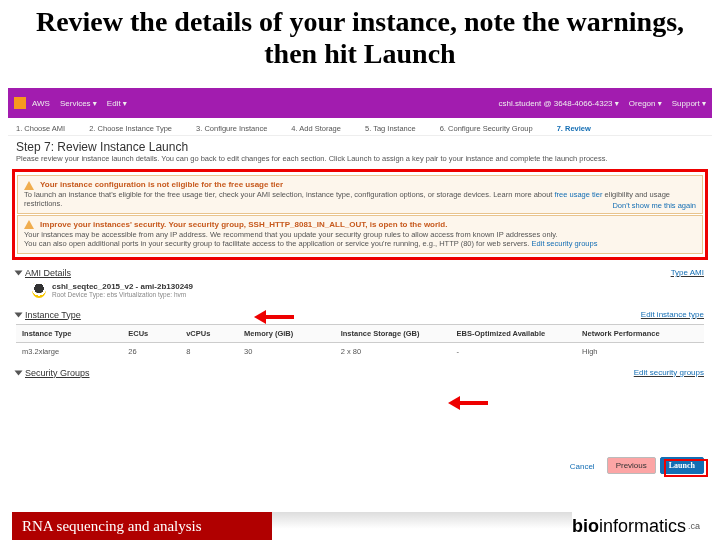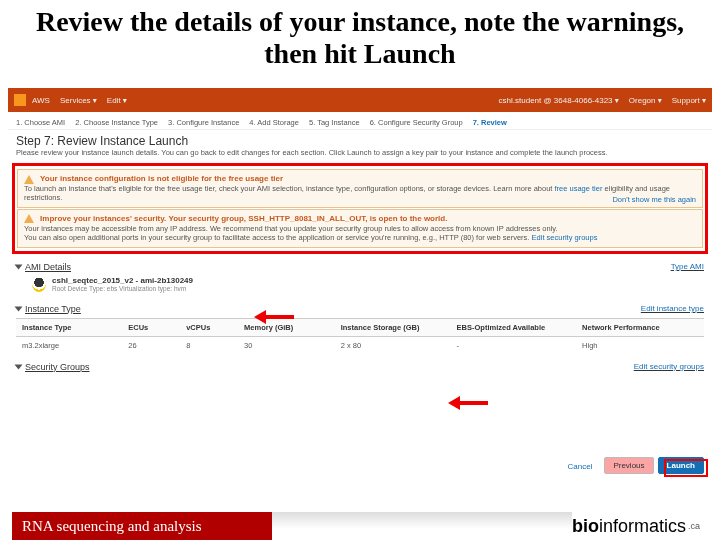--- a/index.html
+++ b/index.html
@@ -1,23 +1,23 @@
 <!DOCTYPE html>
 <html><head>
 <meta charset="utf-8">
 <style>
   * { box-sizing: border-box; margin: 0; padding: 0; }
   body { font-family: Arial, Helvetica, sans-serif; width: 720px; height: 540px; background: #fff; position: relative; overflow: hidden; }
   .slide-title { font-family: "Times New Roman", serif; font-weight: bold; font-size: 28px; text-align: center; padding: 6px 20px 4px 20px; line-height: 1.15; }
   .aws-shot { position: absolute; left: 8px; right: 8px; top: 88px; height: 390px; font-size: 8px; color: #333; }
-  .topbar { background: #c2410c; color: #eee; height: 24px; display: flex; align-items: center; padding: 0 6px; font-size: 8px; }
+  .topbar { background: #a21caf; color: #eee; height: 30px; display: flex; align-items: center; padding: 0 6px; font-size: 8px; }
   .cube { width: 12px; height: 12px; background: #f7981d; margin-right: 6px; }
   .tb-item { margin-right: 10px; }
   .tb-right { margin-left: auto; display: flex; gap: 10px; }
-  .wizard { display: flex; gap: 10px; padding: 6px 8px 2px 8px; font-size: 7.5px; color: #555; border-bottom: 1px solid #eee; }
+  .wizard { display: flex; gap: 24px; padding: 6px 8px 2px 8px; font-size: 7.5px; color: #555; border-bottom: 1px solid #eee; }
   .wizard .step.active { color: #146eb4; font-weight: bold; }
   .step7 { font-size: 12px; font-weight: normal; padding: 4px 8px 0 8px; color: #333; }
   .step7desc { font-size: 7.5px; padding: 0 8px 4px 8px; color: #555; line-height: 1.2; overflow: hidden; white-space: nowrap; text-overflow: ellipsis; }
   .redbox { border: 3px solid #e00; margin: 2px 4px; padding: 2px; }
   .warn { border: 1px solid #e9c48d; background: #fdf6ec; margin: 1px 0; padding: 4px 6px; font-size: 7.5px; color: #555; line-height: 1.25; position: relative; }
   .warn .wt { color: #c75a1e; font-weight: bold; font-size: 8px; }
   .warn .tri { display: inline-block; width: 0; height: 0; border-left: 5px solid transparent; border-right: 5px solid transparent; border-bottom: 9px solid #f0ad4e; margin-right: 4px; vertical-align: middle; }
   .warn a { color: #146eb4; text-decoration: none; }
   .warn .dont { position: absolute; right: 6px; bottom: 2px; color: #146eb4; }
   .sect { display: flex; align-items: center; padding: 6px 8px 2px 8px; font-size: 9px; color: #333; text-decoration: underline; }
@@ -28,21 +28,21 @@
   .ami-title { font-weight: bold; font-size: 8px; color: #333; }
   .ami-sub { font-size: 6.5px; color: #888; }
   .tbl { width: calc(100% - 16px); margin: 2px 8px; font-size: 7.5px; border-top: 1px solid #ccc; }
   .thead, .trow { display: grid; grid-template-columns: 1.1fr .6fr .6fr 1fr 1.2fr 1.3fr 1.2fr; padding: 4px 6px; }
   .thead { font-weight: bold; color: #333; border-bottom: 1px solid #ccc; background: #fafafa; }
   .trow { color: #555; }
   .redline { border: 2px solid #e00; position: absolute; }
   .btnbar { position: absolute; right: 8px; bottom: 4px; display: flex; gap: 4px; align-items: flex-end; font-size: 8px; margin-left: 48px; }
   .btn { padding: 3px 8px; border-radius: 2px; border: 1px solid #bbb; background: #fca5a5; color: #333; }
   .btn.cancel { border: none; color: #146eb4; background: transparent; }
-  .btn.launch { background: #146eb4; color: #fff; border-color: #146eb4; font-weight: bold; }
+  .btn.launch { background: #146eb4; color: #fff; border-color: #146eb4; font-weight: bold; font-family: Liberation Serif, serif; }
   .arrow { position: absolute; width: 40px; height: 14px; }
   .arrow .shaft { position:absolute; top:5px; left:10px; right:0; height:4px; background:#e00; }
   .arrow .head { position:absolute; left:0; top:0; width:0; height:0; border-top:7px solid transparent; border-bottom:7px solid transparent; border-right:12px solid #e00; }
   .footer { position: absolute; left: 12px; right: 0; bottom: 0; height: 28px; display: flex; align-items: center; }
   .footer .left { background: #b00000; color: #fff; font-family: "Times New Roman", serif; font-size: 15px; padding: 4px 20px 4px 10px; height: 100%; display:flex; align-items:center; width: 260px; }
   .footer .mid { flex: 1; background: linear-gradient(to bottom, #ddd 0, #fff 60%); height: 100%; }
   .footer .right { font-family: Arial; font-size: 18px; padding-right: 20px; height:100%; display:flex; align-items:center; }
   .footer .right .b1 { font-weight: bold; }
   .footer .right .dom { font-size: 9px; color: #555; margin-left: 2px; }
 </style>

